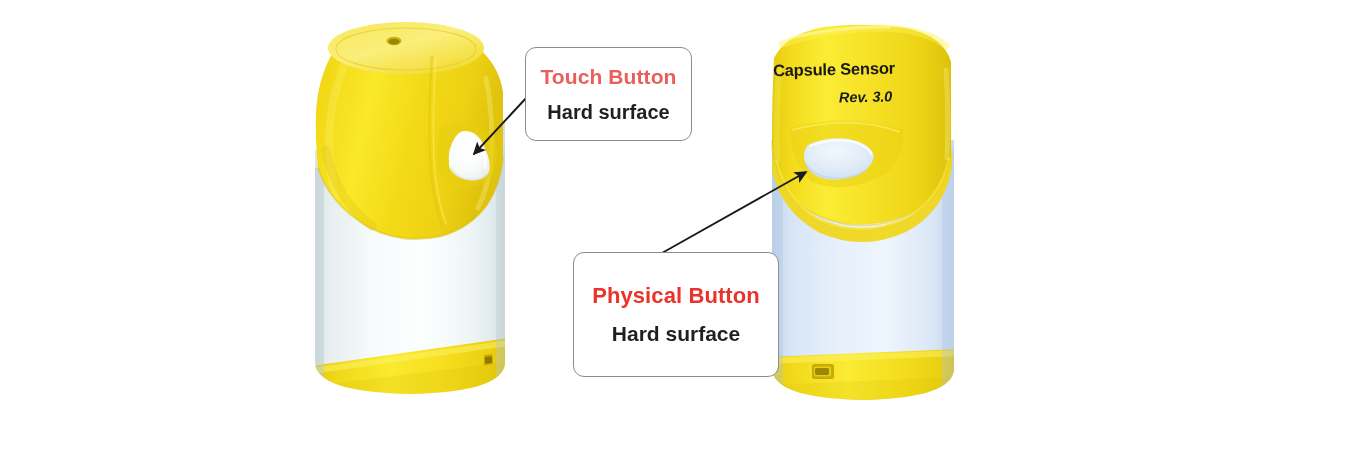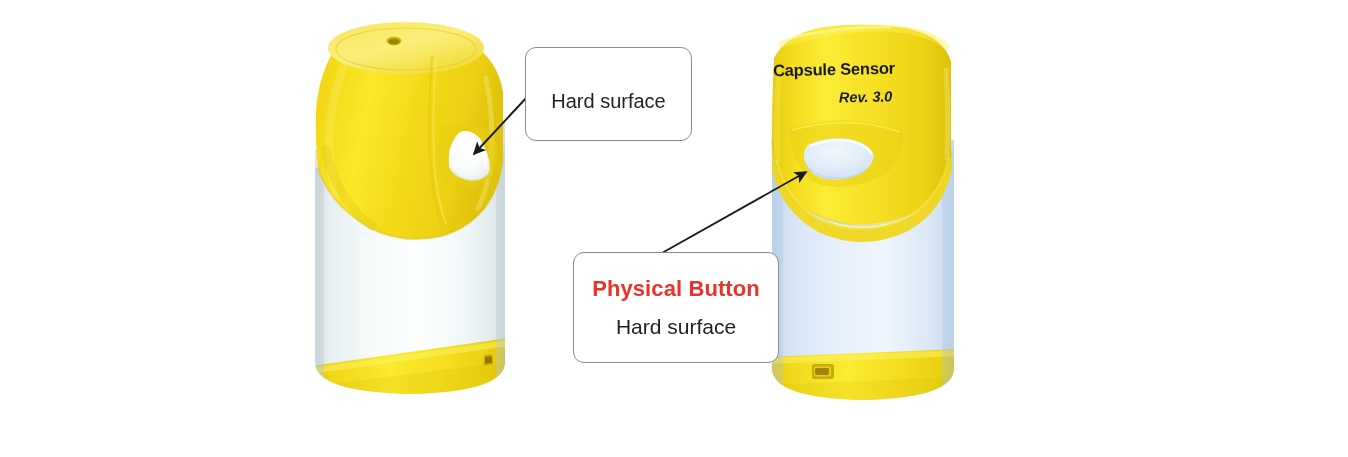--- a/index.html
+++ b/index.html
@@ -36,37 +36,37 @@
   }
   .callout .line-primary {
     font-size: 21px;
     font-weight: bold;
     letter-spacing: 0.1px;
     white-space: nowrap;
     line-height: 1.1;
   }
   .callout .line-secondary {
     font-size: 20px;
-    font-weight: normal;
+    font-weight: bold;
     color: #231f20;
     white-space: nowrap;
     line-height: 1.1;
     margin-top: 13px;
   }
   #callout-touch {
     left: 525px;
     top: 47px;
     width: 167px;
     height: 94px;
   }
   #callout-physical {
     left: 573px;
     top: 252px;
     width: 206px;
-    height: 111px;
+    height: 125px;
   }
   #callout-physical .line-primary { font-size: 22px; }
   #callout-physical .line-secondary { font-size: 21px; }
 
   .device-label {
     position: absolute;
     z-index: 5;
     color: #1a1a1a;
     white-space: nowrap;
     pointer-events: none;
@@ -298,20 +298,21 @@
 
     <line x1="528" y1="96" x2="474" y2="154" stroke="#1a1a1a" stroke-width="1.9" marker-end="url(#arrowHead)"></line>
 
     <line x1="662" y1="253" x2="806" y2="172" stroke="#1a1a1a" stroke-width="1.9" marker-end="url(#arrowHead)"></line>
   </svg>
 
   <div class="device-label" id="label-model">Capsule Sensor</div>
   <div class="device-label" id="label-rev">Rev. 3.0</div>
 
   <div class="callout" id="callout-touch">
+    <div class="line-primary" style="color:#e8605c;">Touch Button</div>
     <div class="line-secondary">Hard surface</div>
   </div>
 
   <div class="callout" id="callout-physical">
     <div class="line-primary" style="color:#e8342a;">Physical Button</div>
     <div class="line-secondary">Hard surface</div>
   </div>
 
 </div>
 

